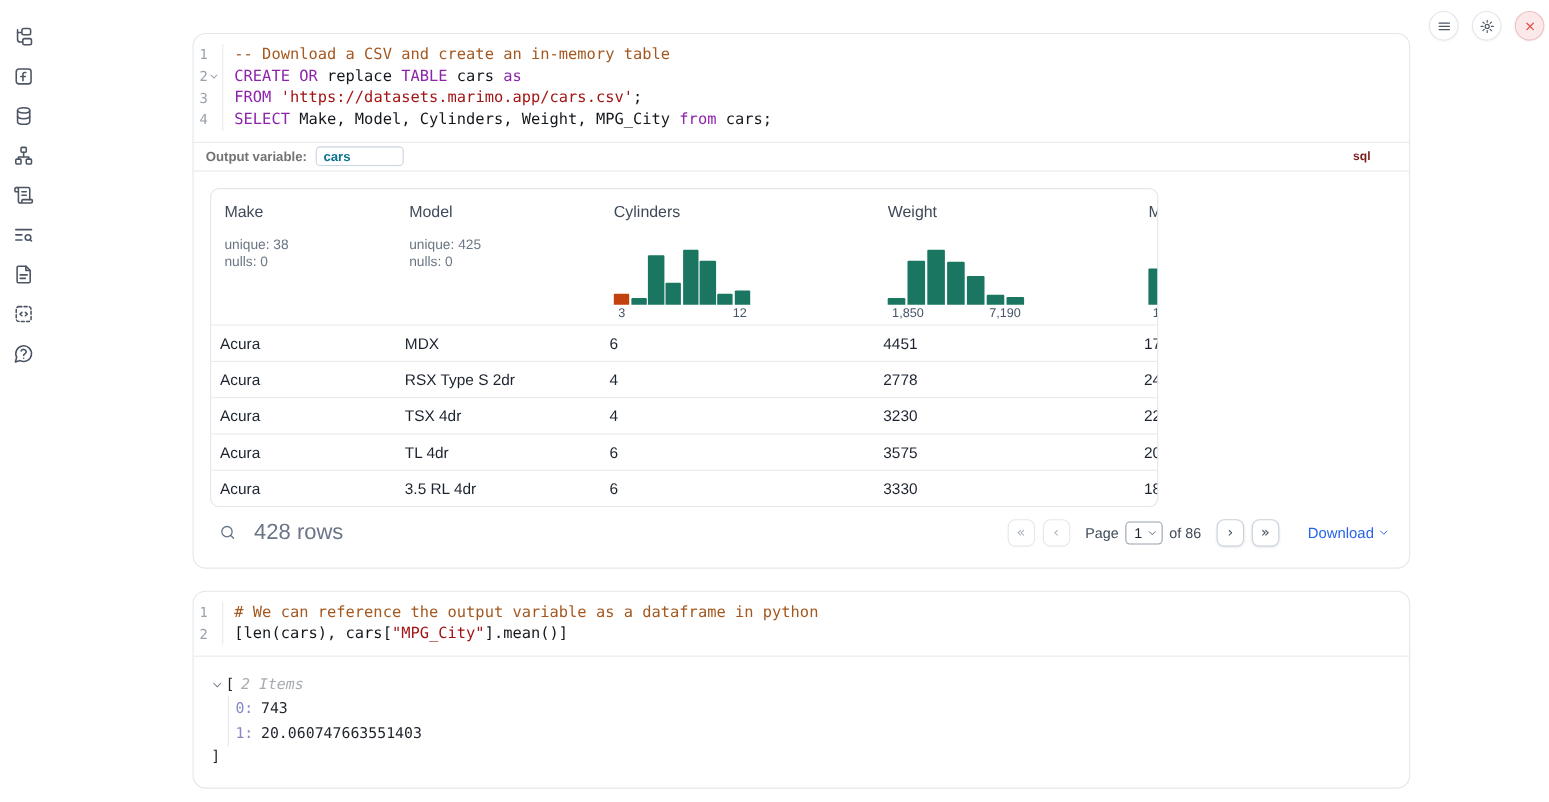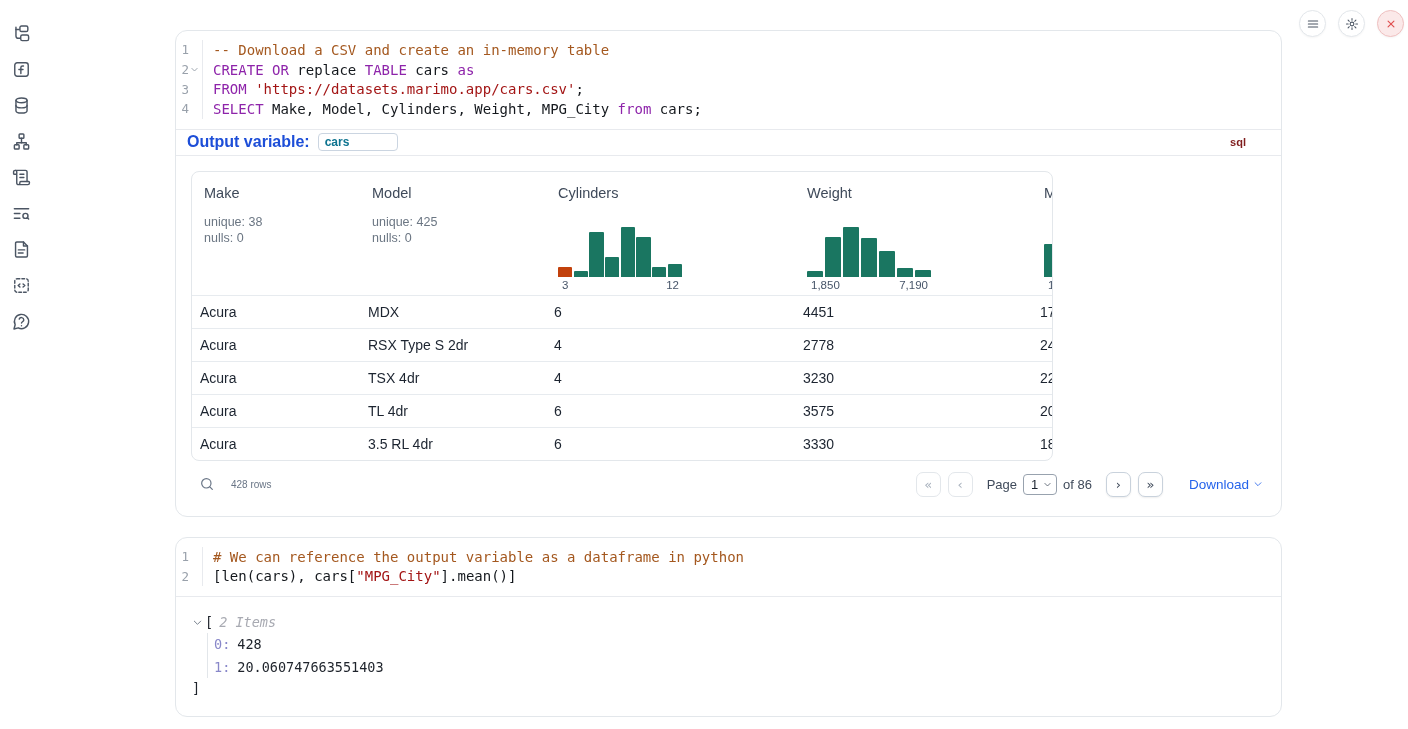--- a/index.html
+++ b/index.html
@@ -41,21 +41,21 @@
     font-size:14px; white-space:pre; }
   .code-line { height:19.7px; display:flex; align-items:center; }
   .tok-pl  { color:#14181d; }
   .tok-kw  { color:#8e24aa; }
   .tok-str { color:#a31515; }
   .tok-com { color:#a4581f; }
 
   
   .outvar-row { border-top:1px solid #e8eaee; border-bottom:1px solid #e8eaee;
     height:27px; display:flex; align-items:center; padding:0 35px 0 11px; }
-  .outvar-label { font-size:16px; font-weight:bold; color:#1d4ed8; }
+  .outvar-label { font-size:12px; font-weight:bold; color:#737373; }
   .outvar-input { margin-left:8px; width:80px; height:18px; border:1px solid #cbd5e1;
     border-radius:4px; font-size:12px; font-weight:bold; color:#0e7490; padding:0 6px;
     font-family:"Liberation Sans", sans-serif; outline:none; }
   .lang-badge { margin-left:auto; font-size:11px; font-weight:bold; color:#7f1d1d; }
 
   
   .cell-output { padding:15px 18px 16px 15px; }
   .dtable { border:1px solid #e3e7eb; border-radius:8px; overflow:hidden; width:862px; }
   .dt-grid { display:grid; grid-template-columns:168px 186px 249px 237px 1fr; }
   .dt-head { padding-top:13px; height:123px; }
@@ -68,21 +68,21 @@
   .hist-labels { display:flex; justify-content:space-between; font-size:11.5px;
     color:#475569; padding:2px 3px 0 4px; height:18px; }
   .dt-row { border-top:1px solid #e7ebef; height:33px; align-items:center;
     font-size:14px; color:#1c2430; }
   .dt-row .cellv { padding-left:8px; }
 
   
   .t-footer { margin-top:8px; height:31px; display:flex; align-items:center; }
   .t-footer .search-icon { margin-left:8px; width:16px; height:16px; }
   .t-footer .search-icon svg { width:16px; height:16px; stroke:#697586; fill:none; stroke-width:1.8; stroke-linecap:round; }
-  .row-count { margin-left:16px; font-size:10px; color:#697586; }
+  .row-count { margin-left:16px; font-size:20px; color:#697586; }
   .pager { margin-left:auto; display:flex; align-items:center; }
   .pg-btn { width:25px; height:25px; border-radius:7px; background:#fff; border:1px solid #e3e7eb;
     display:flex; align-items:center; justify-content:center; font-size:13px; cursor:pointer;
     font-family:"DejaVu Sans", sans-serif; }
   .pg-btn.disabled { color:#a8b1bd; }
   .pg-btn.enabled { color:#3f4a5a; border-color:#c9d2dc; box-shadow:0 1px 2px rgba(0,0,0,.07); }
   .pg-btn + .pg-btn { margin-left:7px; }
   .pg-text { font-size:13px; color:#3f4a5a;text-align:right; }
   .page-label { margin-left:14px; }
   .page-select { margin:0 6px; width:34px; height:21px; border:1px solid #98a2ae; border-radius:4px;
@@ -409,21 +409,21 @@
           <svg viewBox="0 0 24 24">
               <path d="m5 9 7 7 7-7"></path>
             </svg>
         </span>
         <span class="bracket">[</span>
         <span class="tree-muted">2 Items</span>
       </div>
       <div class="tree-items" id="tree-items">
           <div class="tree-entry">
             <span class="tree-key">0:</span>
-            <span class="tree-val">428</span>
+            <span class="tree-val">743</span>
           </div>
           <div class="tree-entry">
             <span class="tree-key">1:</span>
             <span class="tree-val">20.060747663551403</span>
           </div>
         </div>
       <div class="tree-close bracket">]</div>
     </div>
   </section>
 

